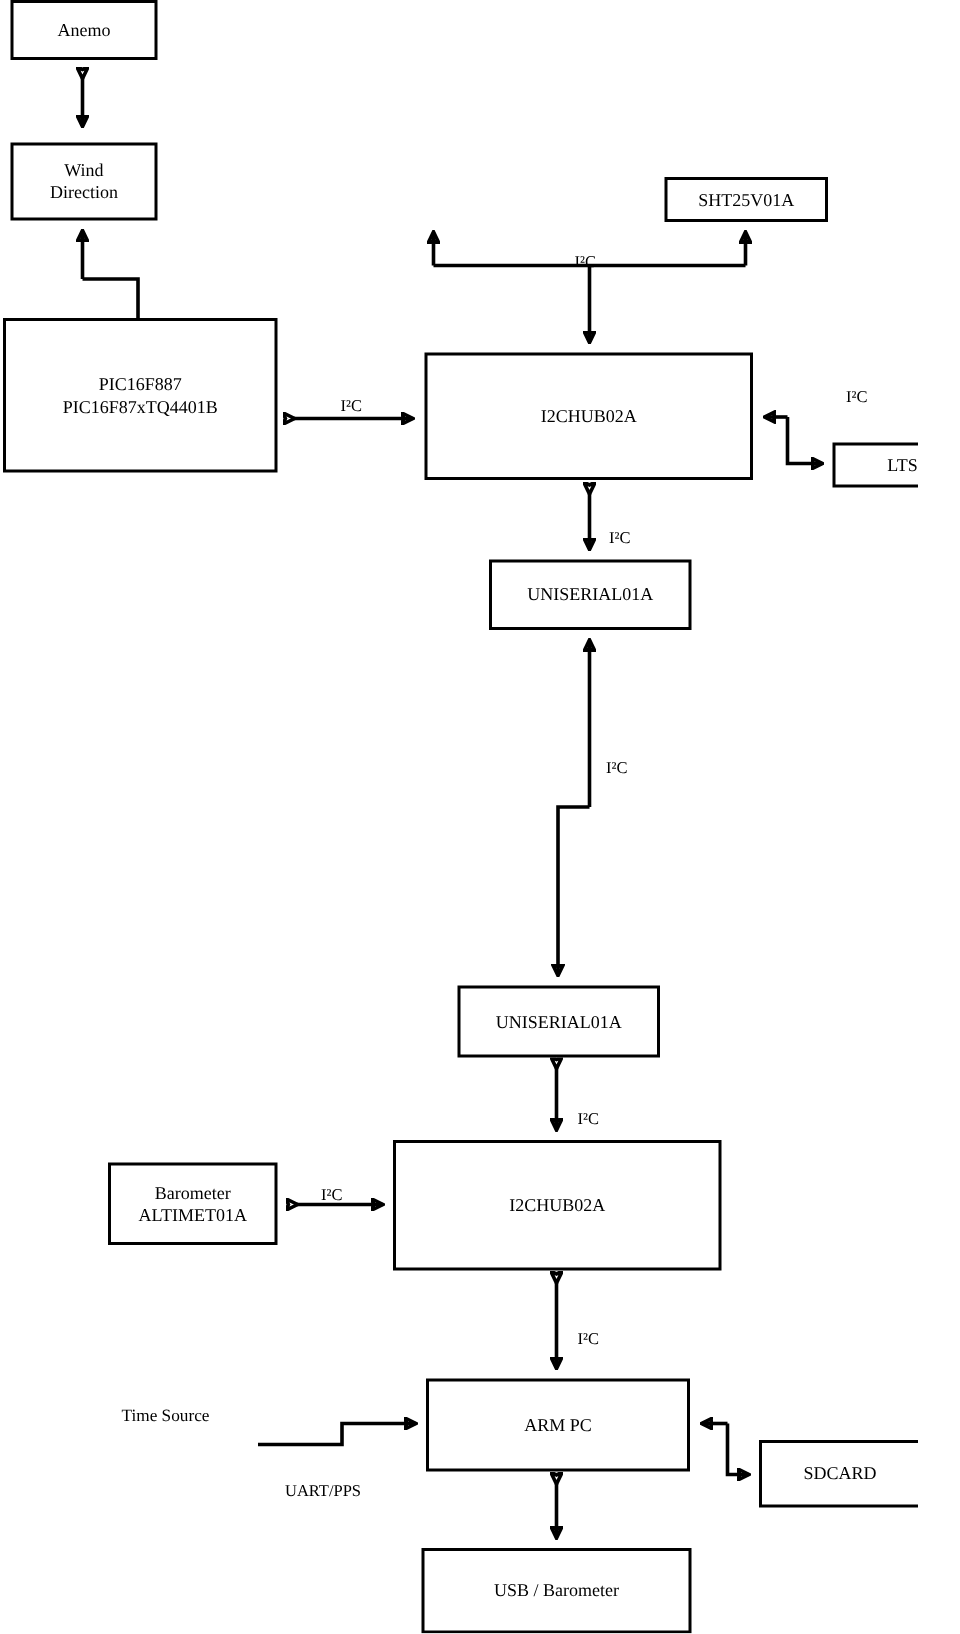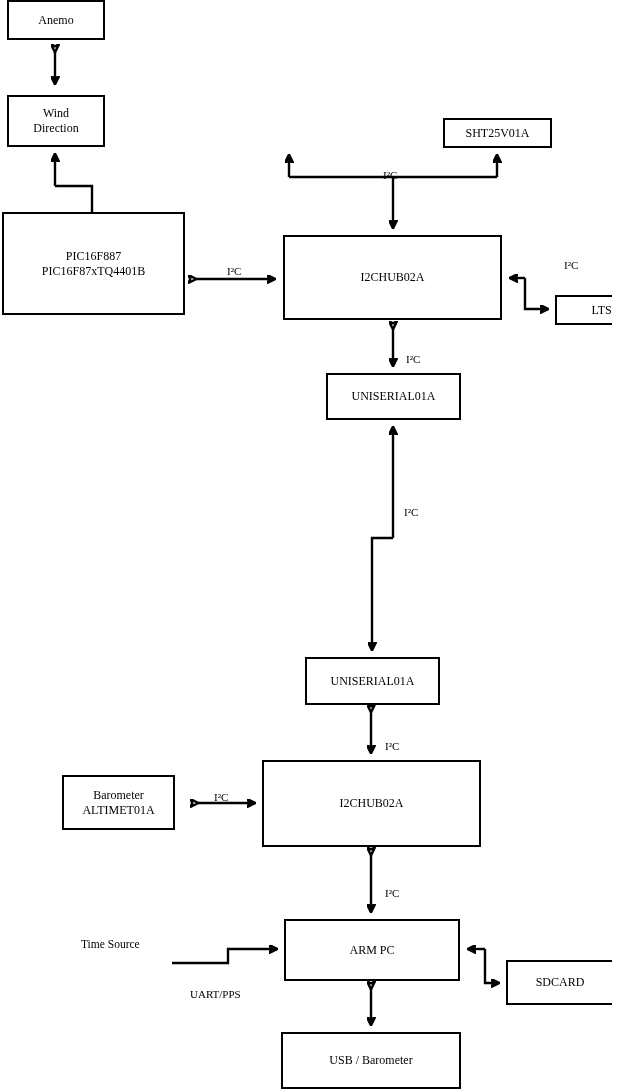--- a/index.html
+++ b/index.html
@@ -115,21 +115,21 @@
   <div class="node" style="left:443px; top:118px; width:109px; height:30px;">SHT25V01A</div>
 
   <div class="node" style="left:283px; top:235px; width:219px; height:85px;">I2CHUB02A</div>
 
   <div class="node" style="left:555px; top:295px; width:85px; height:30px;padding-left:29px;">LTS01A</div>
 
   <div class="node" style="left:326px; top:373px; width:135px; height:47px;">UNISERIAL01A</div>
 
   <div class="node" style="left:305px; top:657px; width:135px; height:48px;">UNISERIAL01A</div>
 
-  <div class="node" style="left:62px; top:775px; width:113px; height:55px;">Barometer
+  <div class="node" style="left:72px; top:775px; width:113px; height:55px;">Barometer
 ALTIMET01A</div>
 
   <div class="node" style="left:262px; top:760px; width:219px; height:87px;">I2CHUB02A</div>
 
 
   <div class="node" style="left:284px; top:919px; width:176px; height:62px;">ARM PC</div>
 
   <div class="node" style="left:506px; top:960px; width:108px; height:45px;text-align:right;">SDCARD</div>
 
   <div class="node" style="left:281px; top:1032px; width:180px; height:57px;">USB / Barometer</div>

